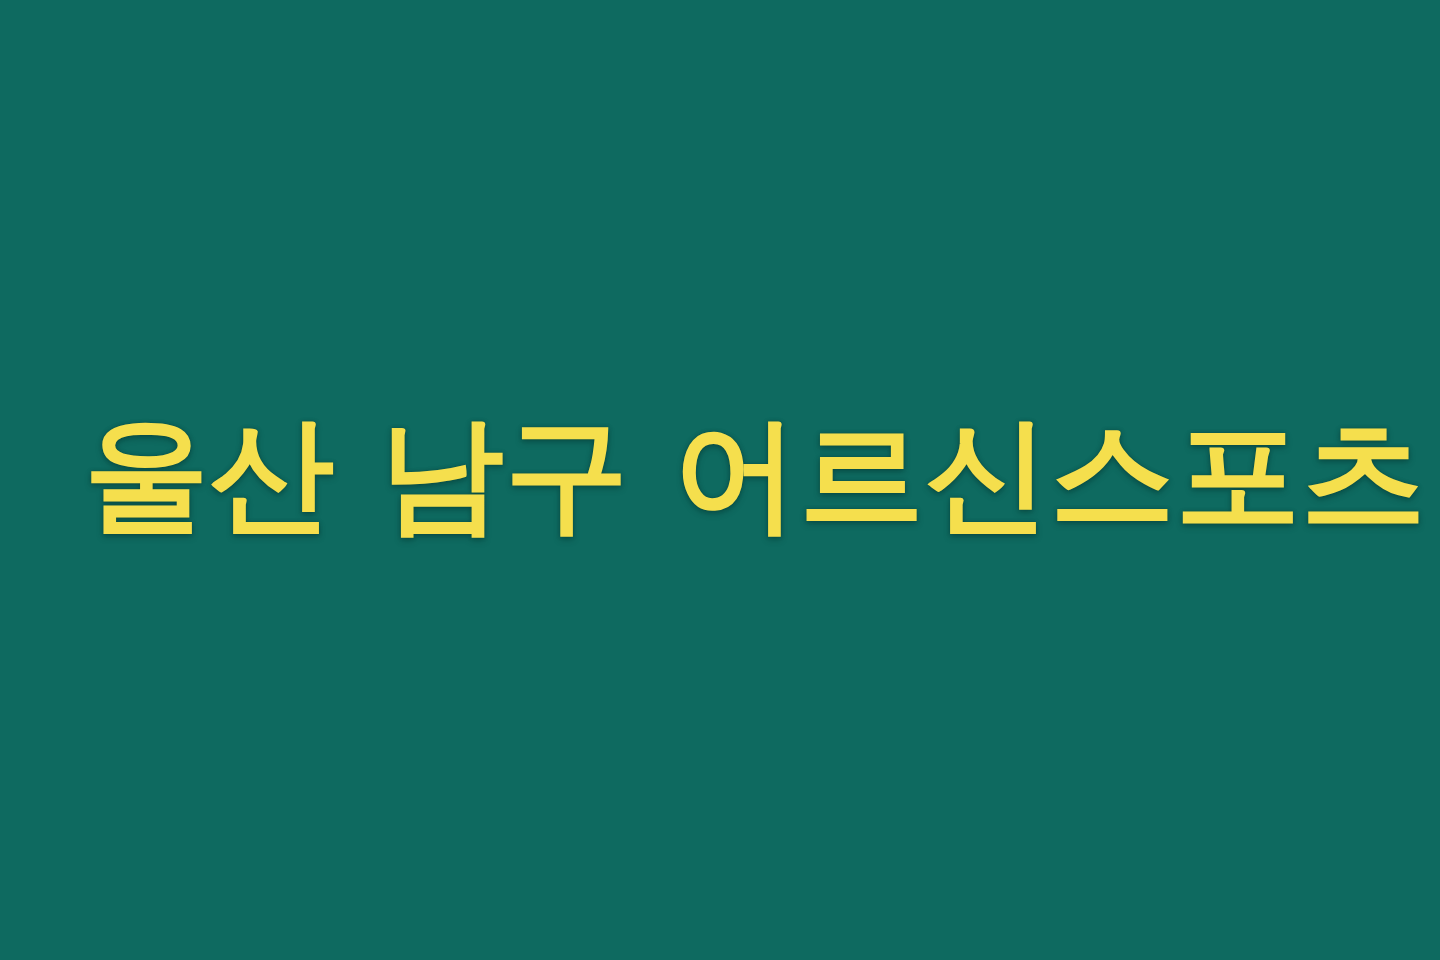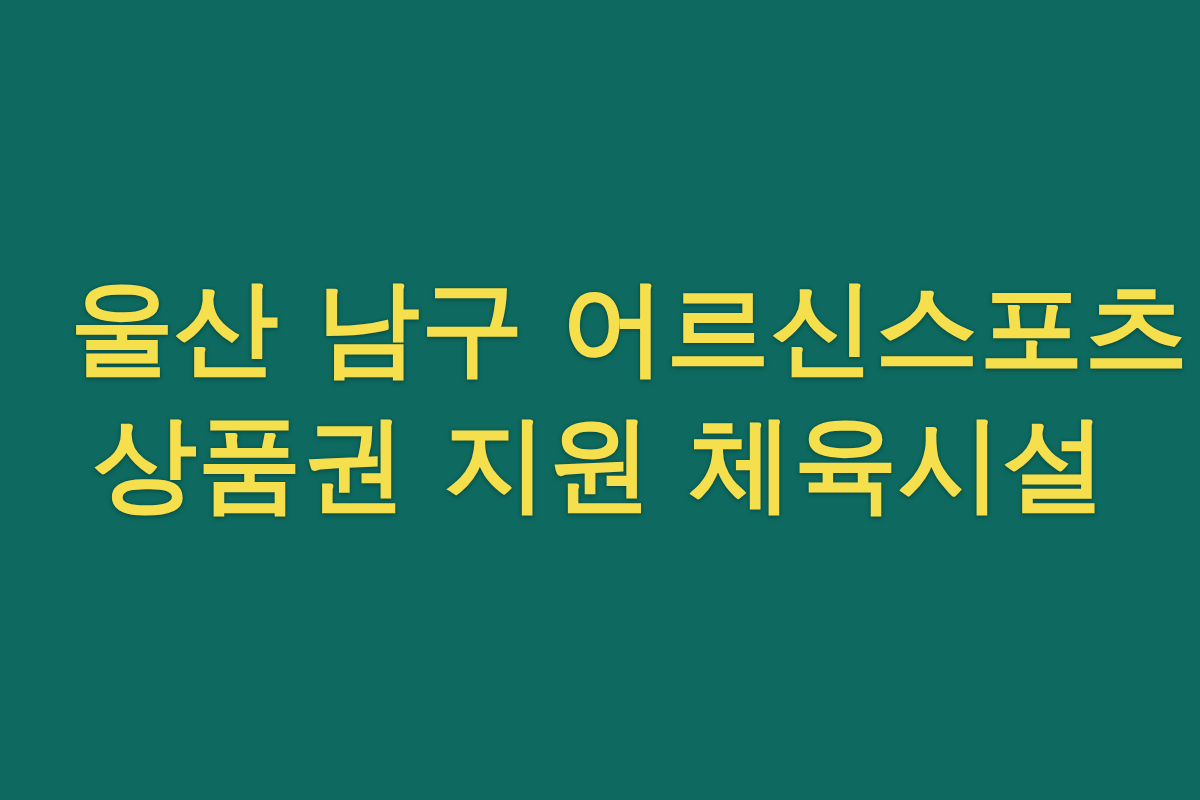--- a/index.html
+++ b/index.html
@@ -56,17 +56,16 @@
 </style>
 </head>
 <body>
 
 <div class="og-banner">
 
   <div class="title-block">
 
     <span class="title-line">울산 남구 어르신스포츠</span>
 
-    <span class="title-line">상품권 지원 체육시설</span>
 
   </div>
 
 </div>
 
 </body></html>

